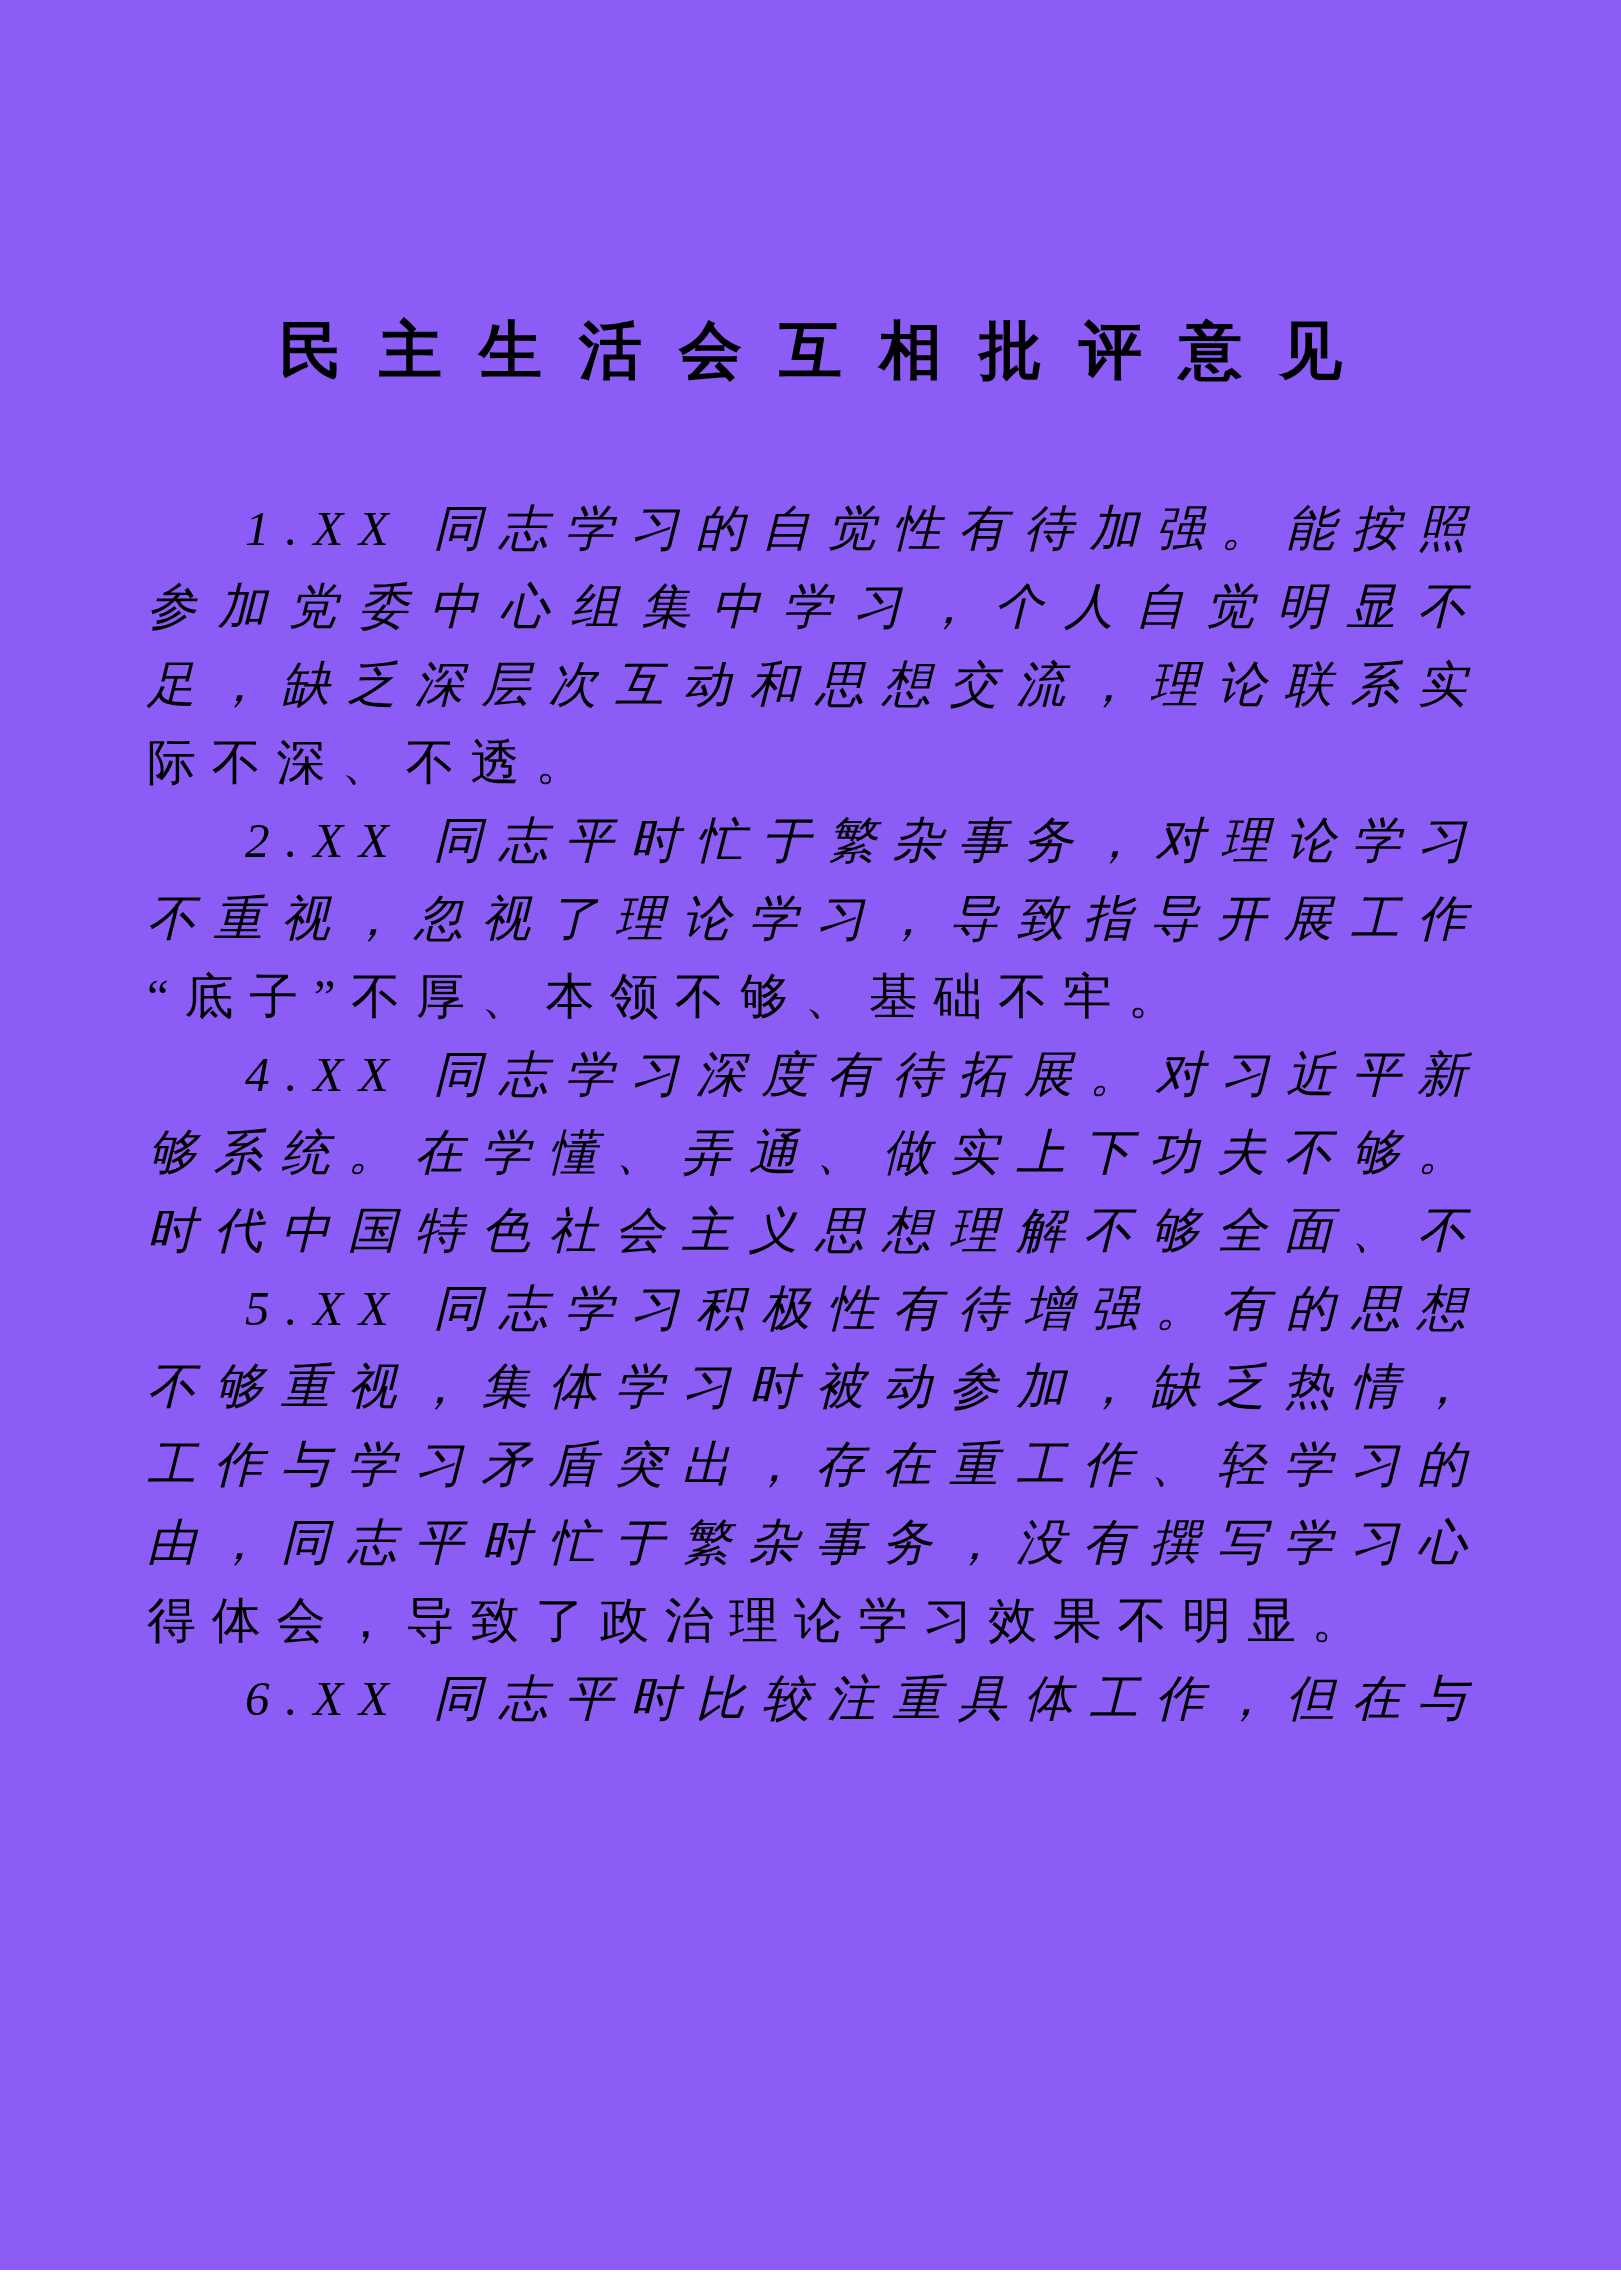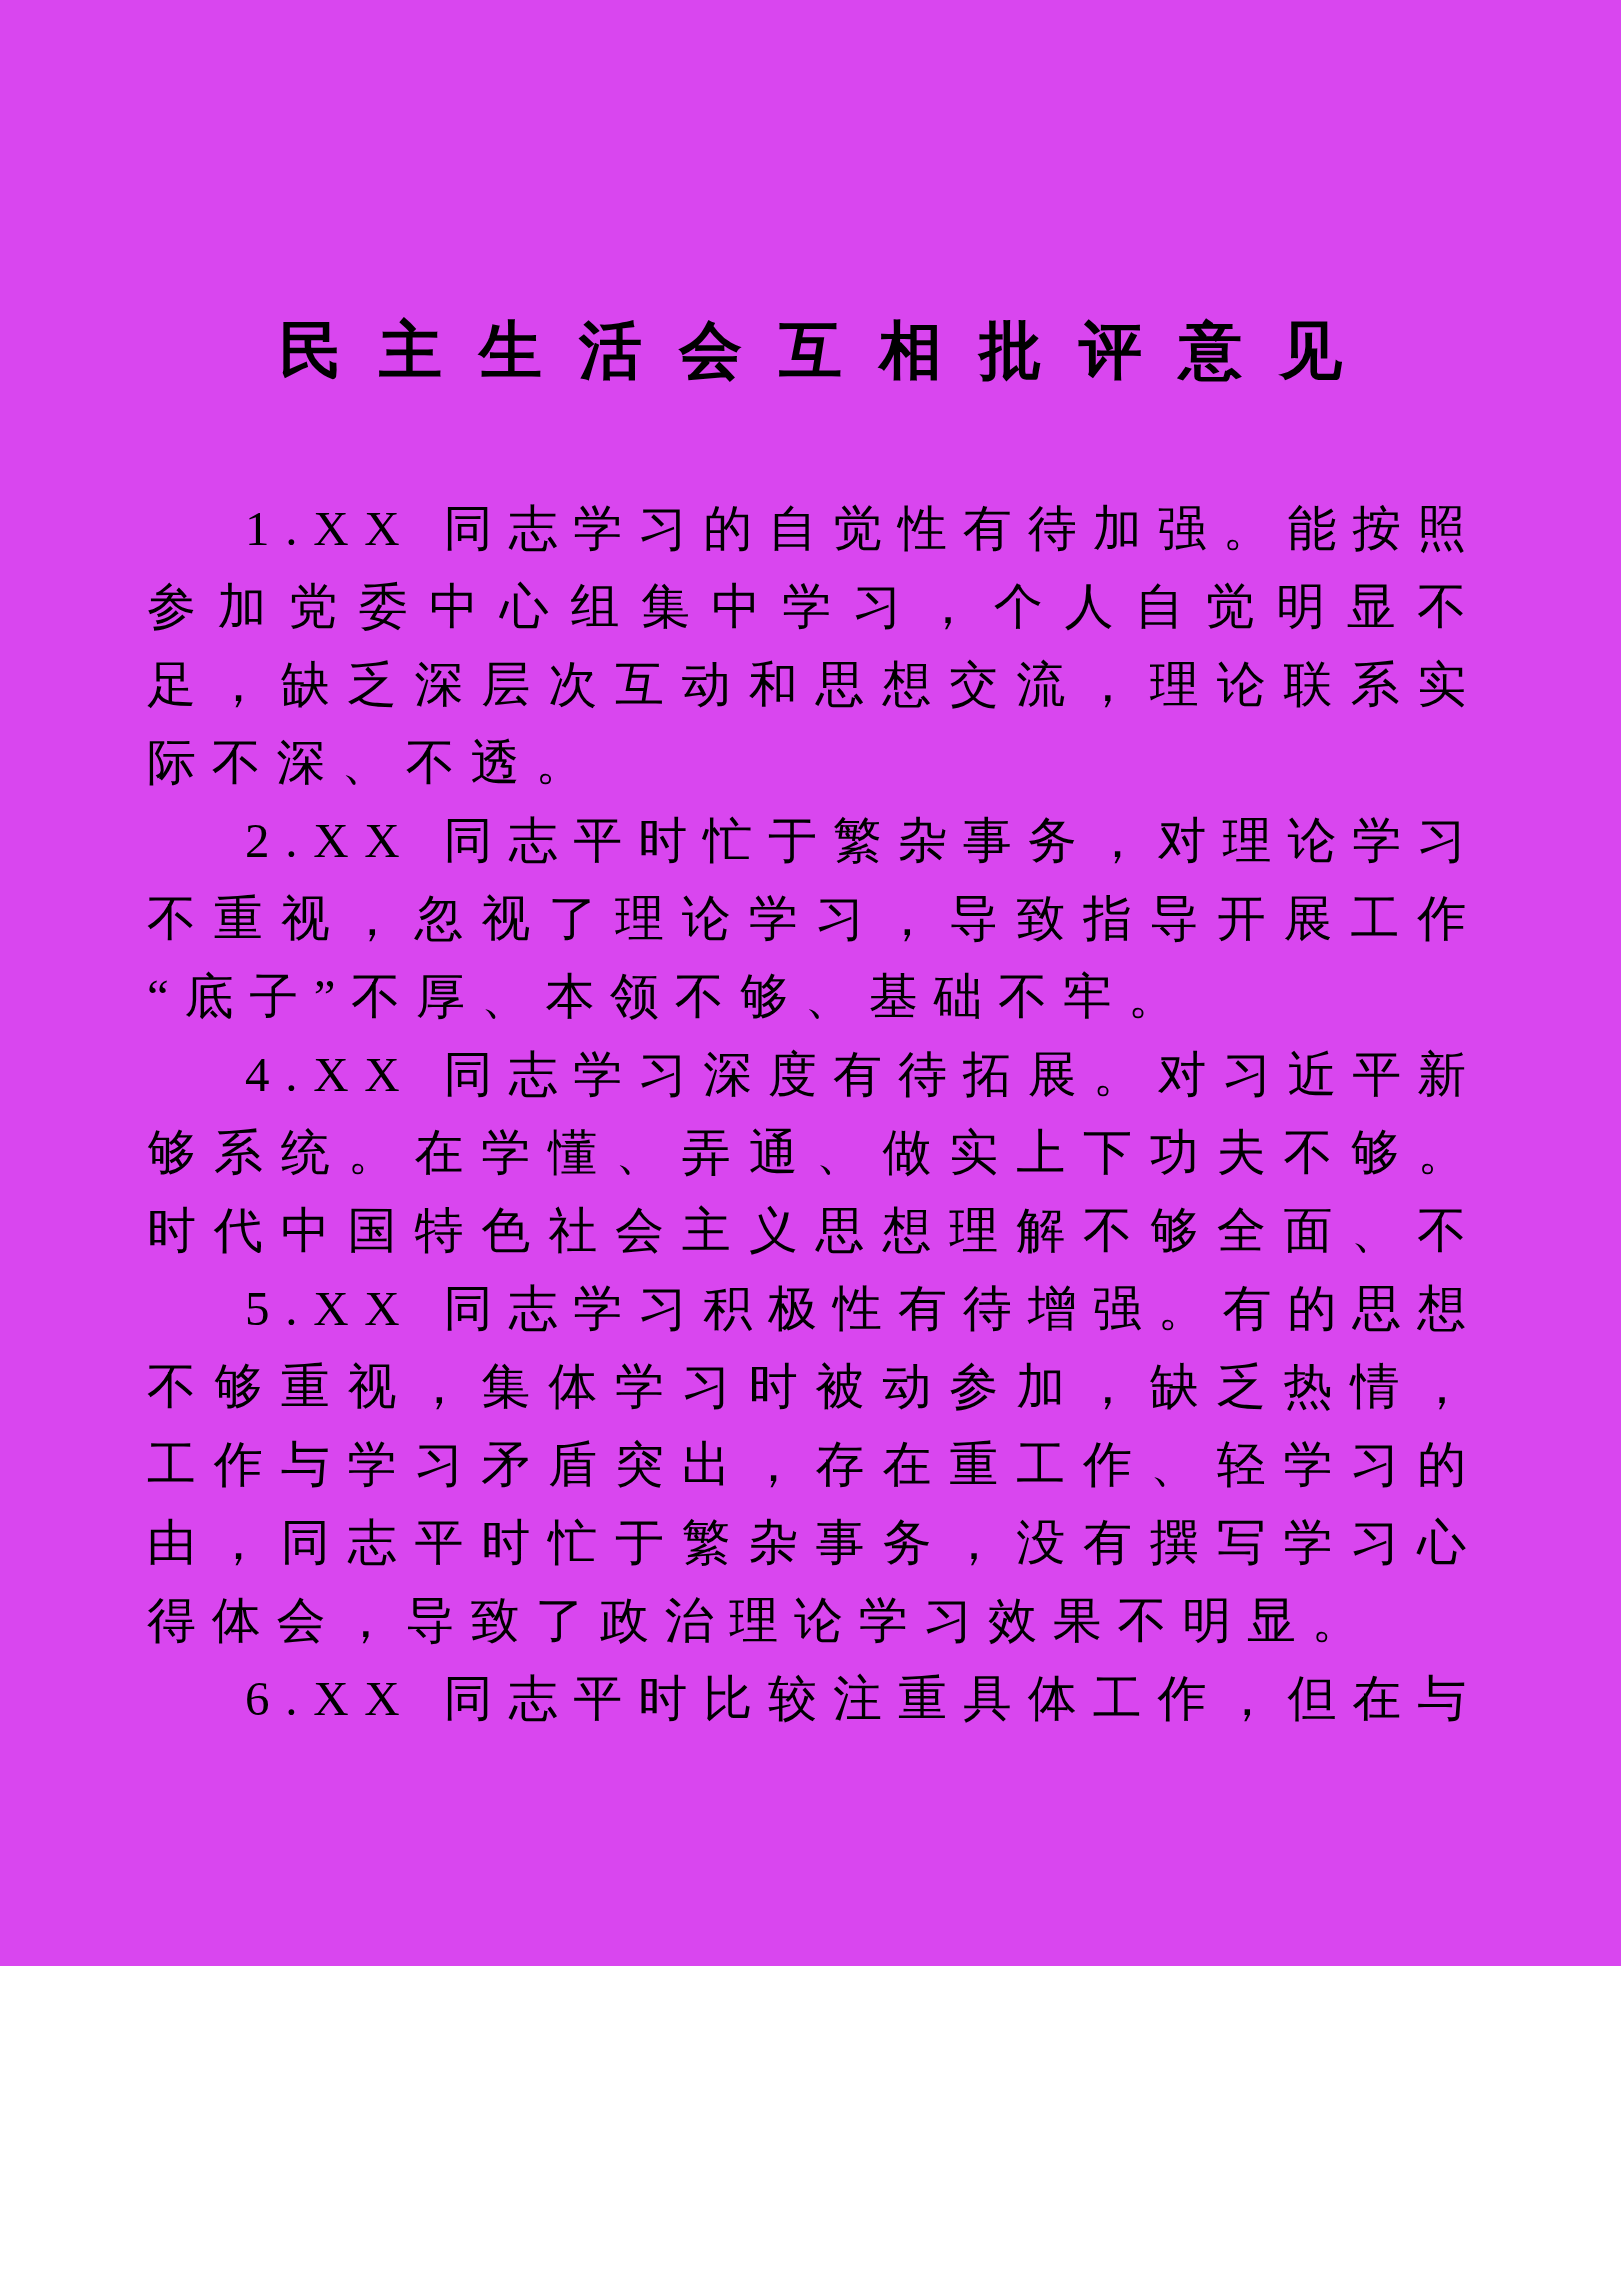--- a/index.html
+++ b/index.html
@@ -3,22 +3,22 @@
 <meta charset="utf-8">
 <style>
   html, body {
     margin: 0;
     padding: 0;
     background: #ffffff;
   }
   .page {
     position: relative;
     width: 1621px;
-    height: 1966px;
-    background: #d946ef;
+    height: 2270px;
+    background: #8b5cf6;
     color: #000000;
     font-family: "Liberation Serif", "DejaVu Serif", serif;
     overflow: hidden;
   }
   .doc-title {
     margin: 0;
     padding-top: 306px;
     padding-left: 37px; 
     text-align: center;
     font-size: 63px;
@@ -39,20 +39,21 @@
   }
   .line {
     height: 78px;
     overflow: hidden;
     text-align: justify;
     text-align-last: left;
     text-justify: inter-character;
   }
   .line.stretch {
     text-align-last: justify;
+    font-style: italic;
   }
   .line.indent {
     text-indent: 98px;
   }
 </style>
 </head>
 <body>
 
 <div class="page">
   <h1 class="doc-title">民主生活会互相批评意见</h1>

